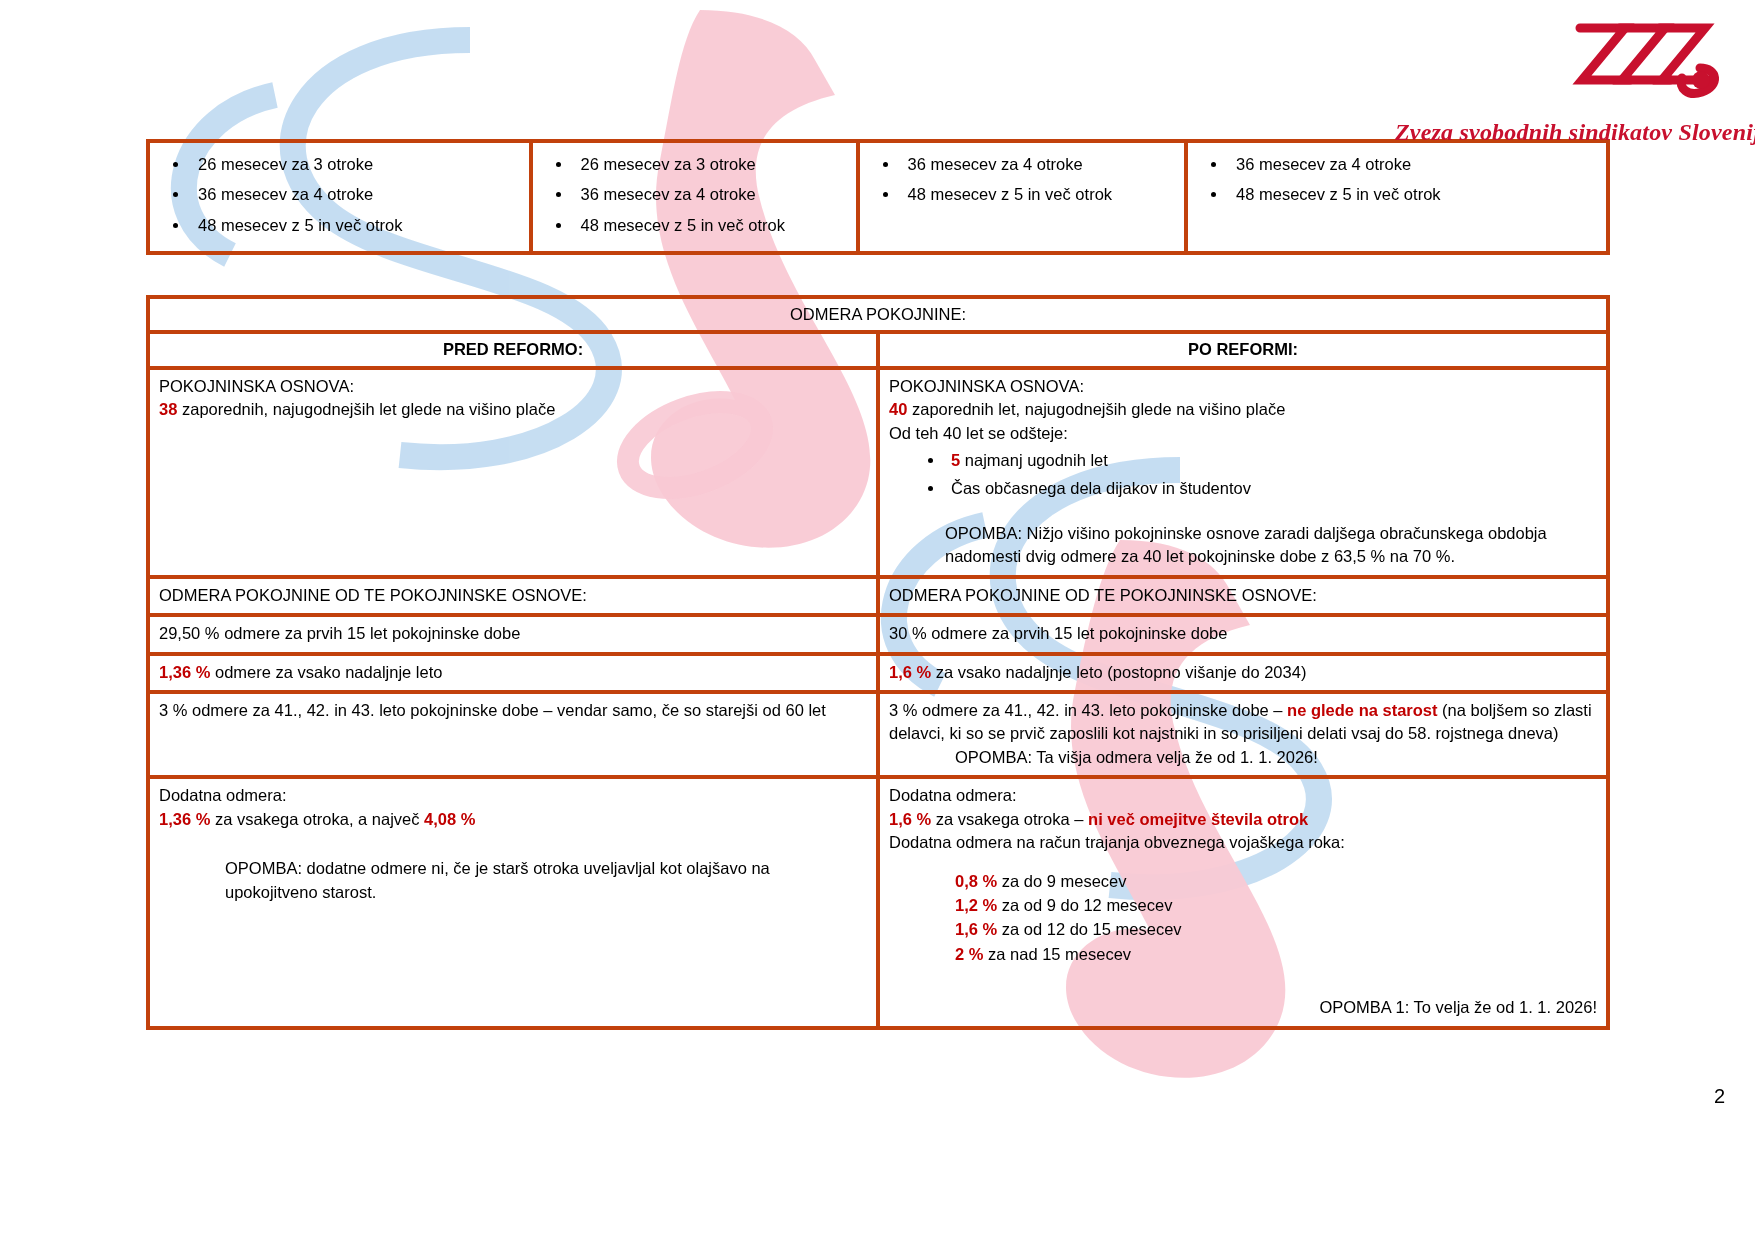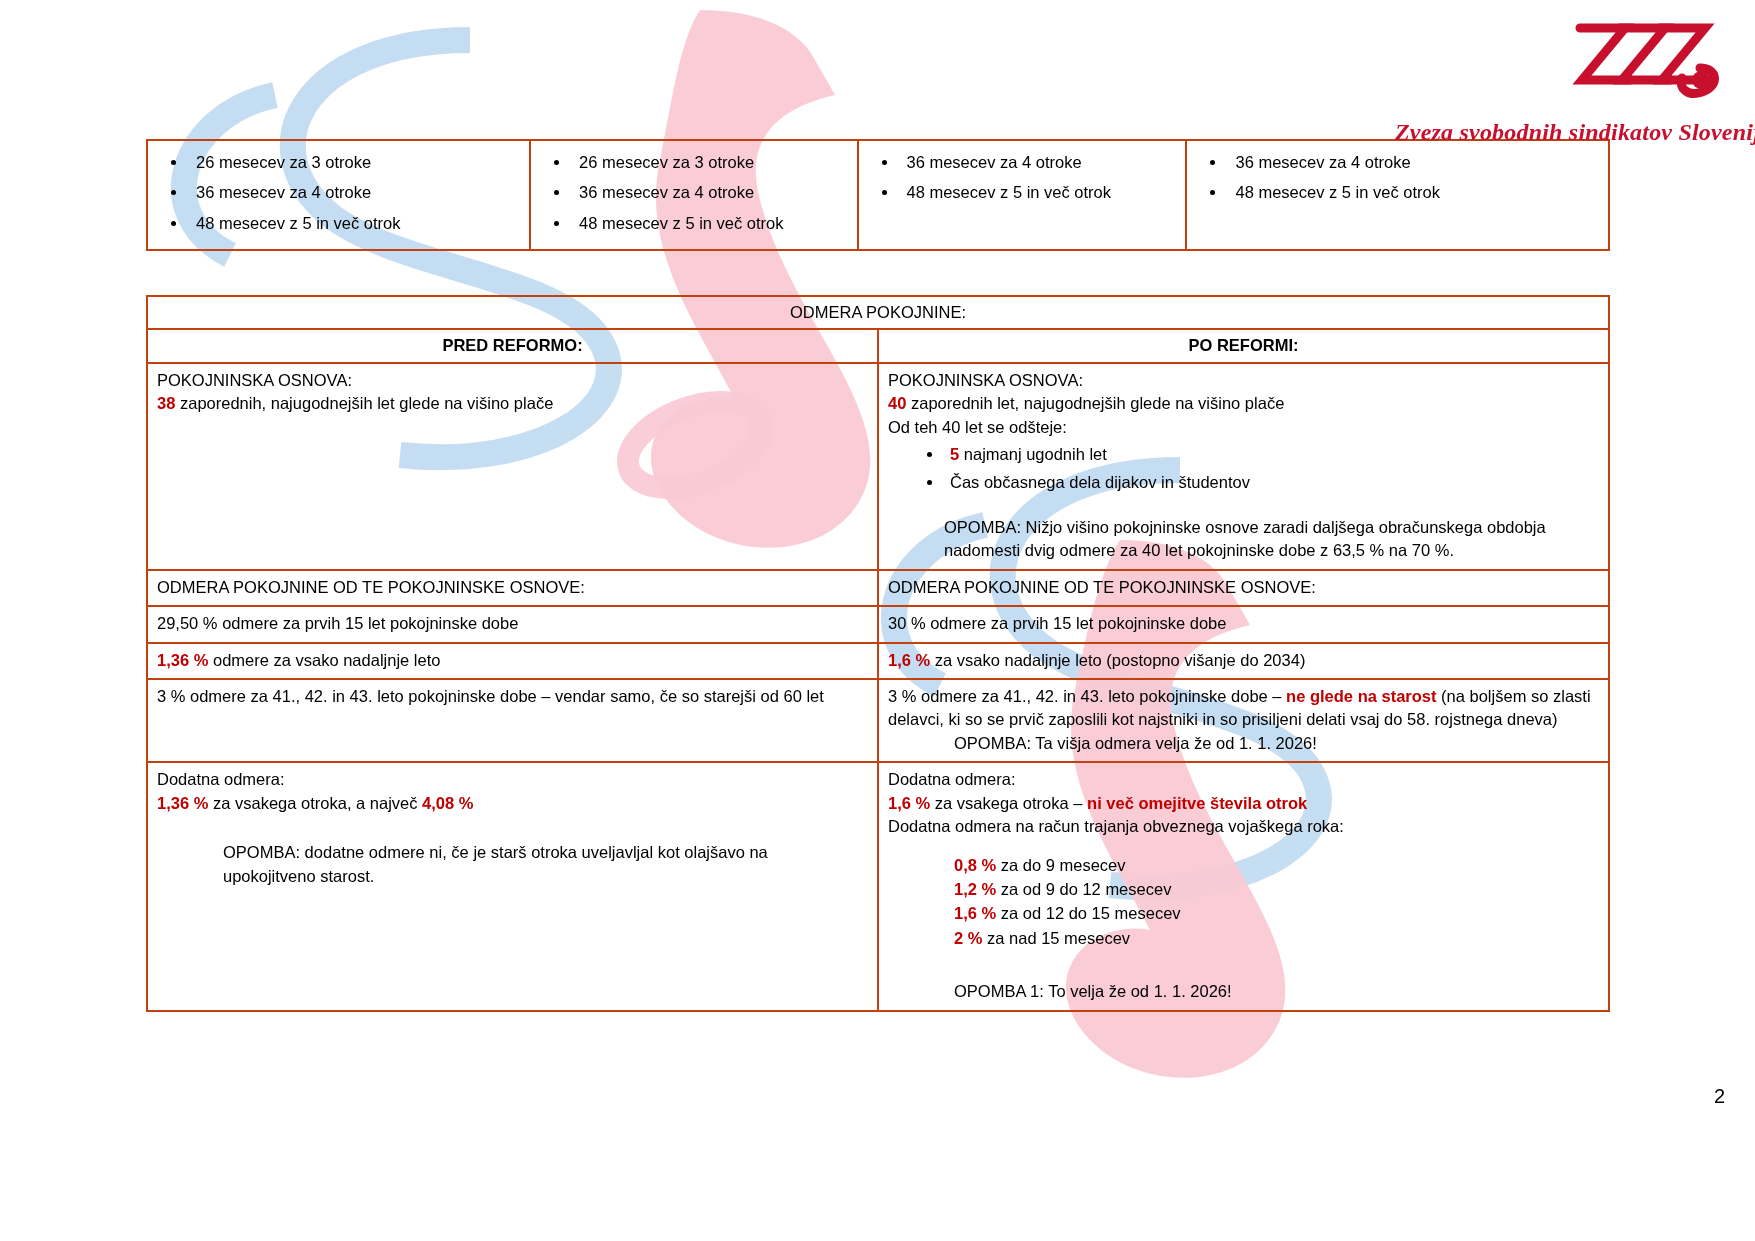--- a/index.html
+++ b/index.html
@@ -48,21 +48,21 @@
     position: relative;
     z-index: 2;
     padding: 0;
   }
 
   table {
     border-collapse: collapse;
     table-layout: fixed;
   }
   td, th {
-    border: 2px solid #c2410c;
+    border: 4px solid #c2410c;
     vertical-align: top;
     padding: 6px 10px;
     font-size: 16.5px;
     line-height: 1.42;
     color: #000;
     font-weight: normal;
     text-align: left;
   }
 
   
@@ -109,21 +109,21 @@
     margin: 22px 0 0 56px;
     max-width: 610px;
   }
   .note-ind2 {
     margin: 26px 0 0 66px;
     max-width: 620px;
   }
   .ind-list { margin-top: 15px; }
   .ind-list div { margin-left: 66px; margin-bottom: 1px; }
   .spacer-l { height: 66px; }
-  .opomba-last { margin: 30px 0 0 66px; }
+  .opomba-last { margin: 30px 0 0 66px; text-align: right; }
   .sub-ind { margin-left: 66px; }
 
   .pageno {
     position: absolute;
     right: 30px;
     top: 1085px;
     font-size: 20px;
     color: #000;
     z-index: 3;
   }

